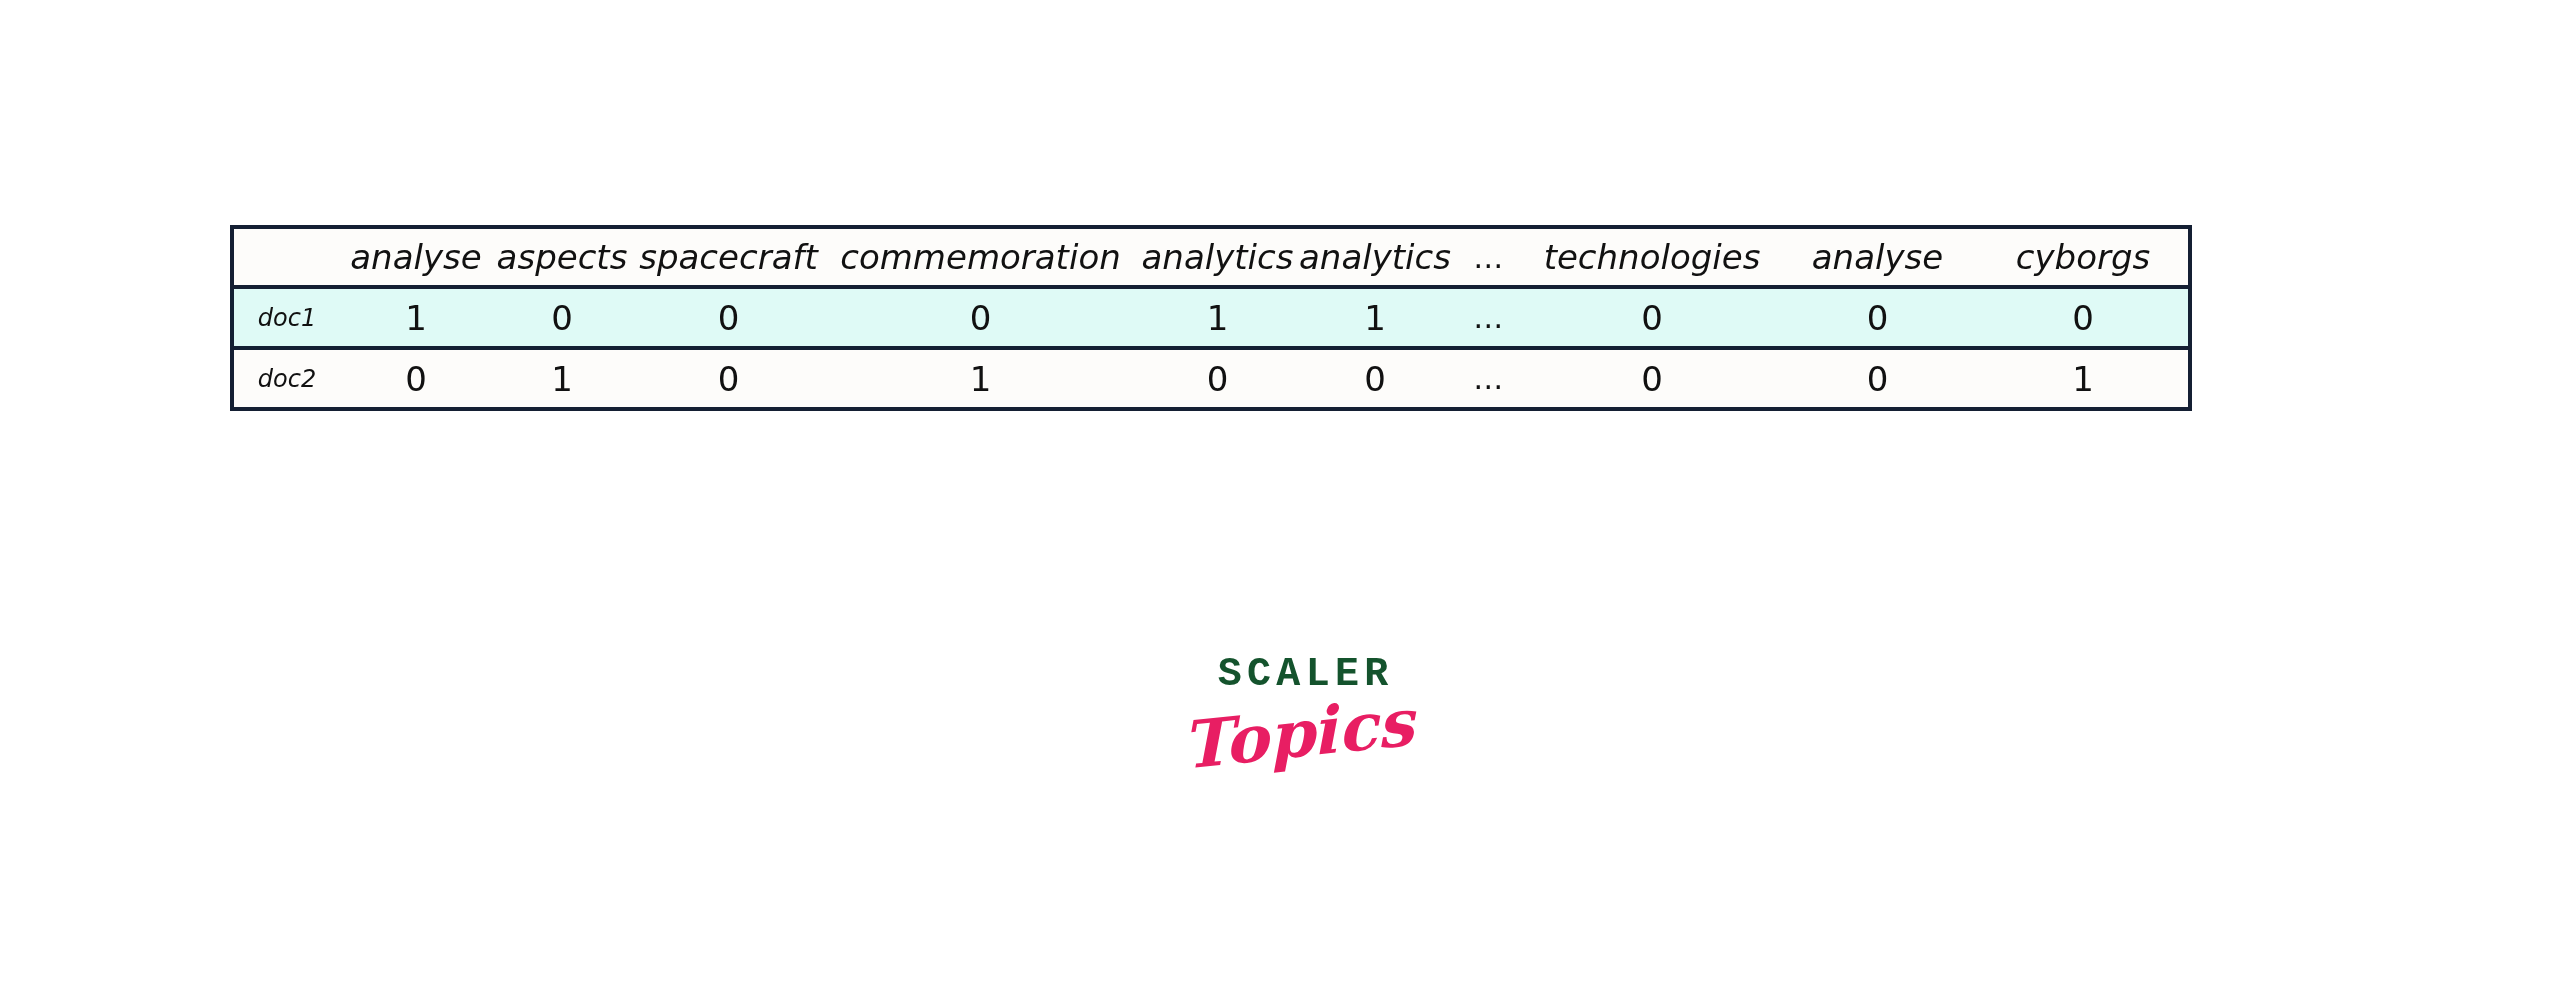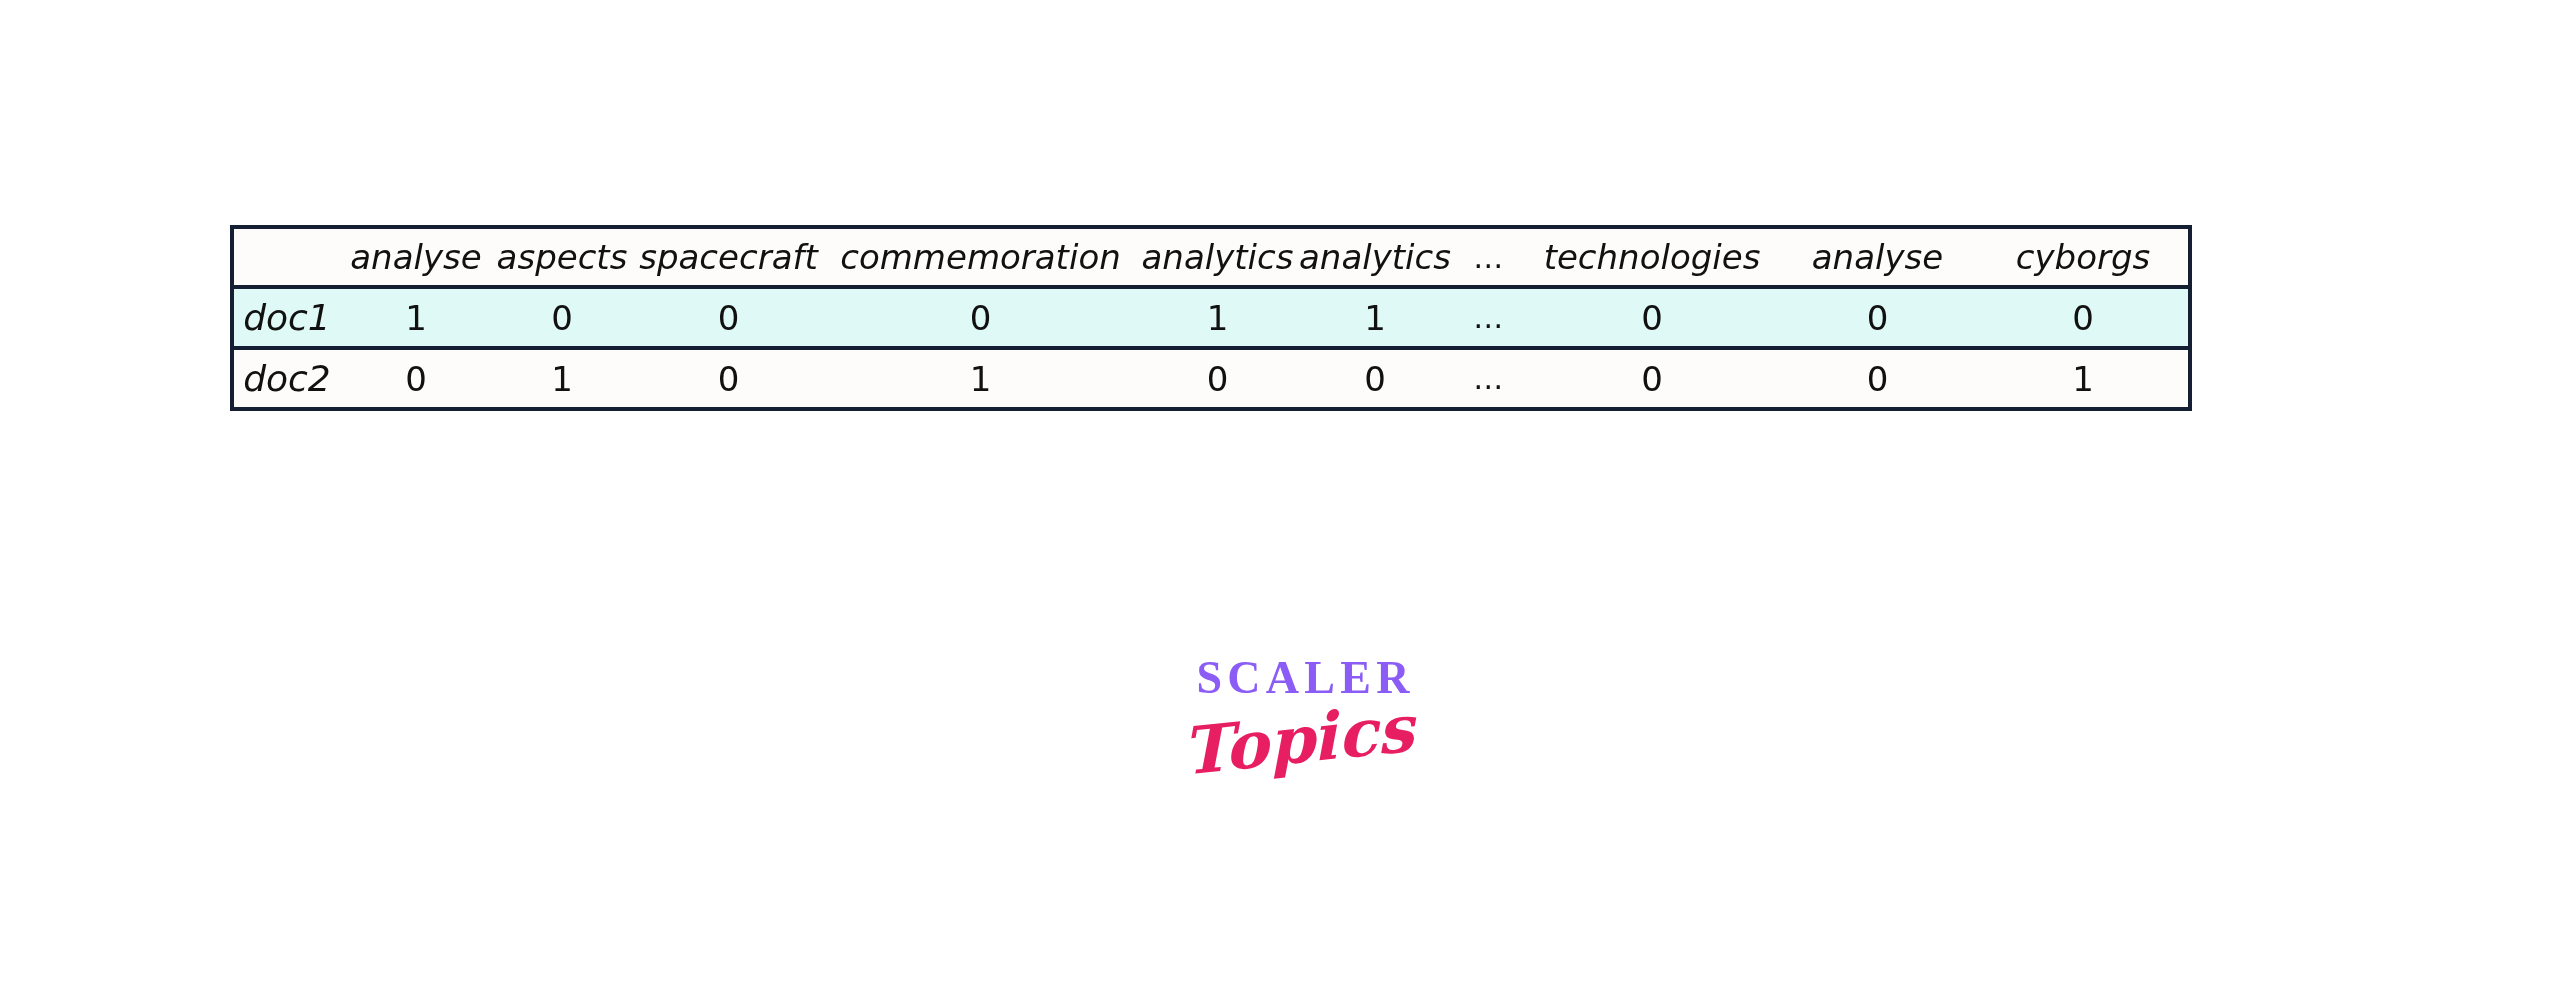--- a/index.html
+++ b/index.html
@@ -80,21 +80,21 @@
     font-size: 30px;
     letter-spacing: 1.5px;
   }
   th.rowlabel-head {
     height: 56px;
   }
 
   td.row-label {
     height: 57px;
     font-style: italic;
-    font-size: 36px;
+    font-size: 24px;
     color: #111111;
     text-align: left;
     padding-left: 13.6px;
   }
   td.cell {
     height: 57px;
     font-size: 34px;
     color: #111111;
     font-family: "DejaVu Sans", sans-serif;
   }
@@ -106,25 +106,25 @@
   
   #logo {
     position: absolute;
     left: 1182px;
     top: 655px;
     width: 242px;
     text-align: center;
     user-select: none;
   }
   #logo .scaler {
-    font-family: Liberation Serif, serif;
+    font-family: Liberation Mono, monospace;
     font-weight: bold;
-    font-size: 46px;
+    font-size: 40px;
     letter-spacing: 5.3px;
-    color: #8b5cf6;
+    color: #14532d;
     line-height: 1;
     padding-left: 5.3px;
   }
   #logo .topics {
     font-family: "DejaVu Serif", serif;
     font-style: italic;
     font-weight: bold;
     font-size: 65px;
     color: #E81E63;
     line-height: 1;

